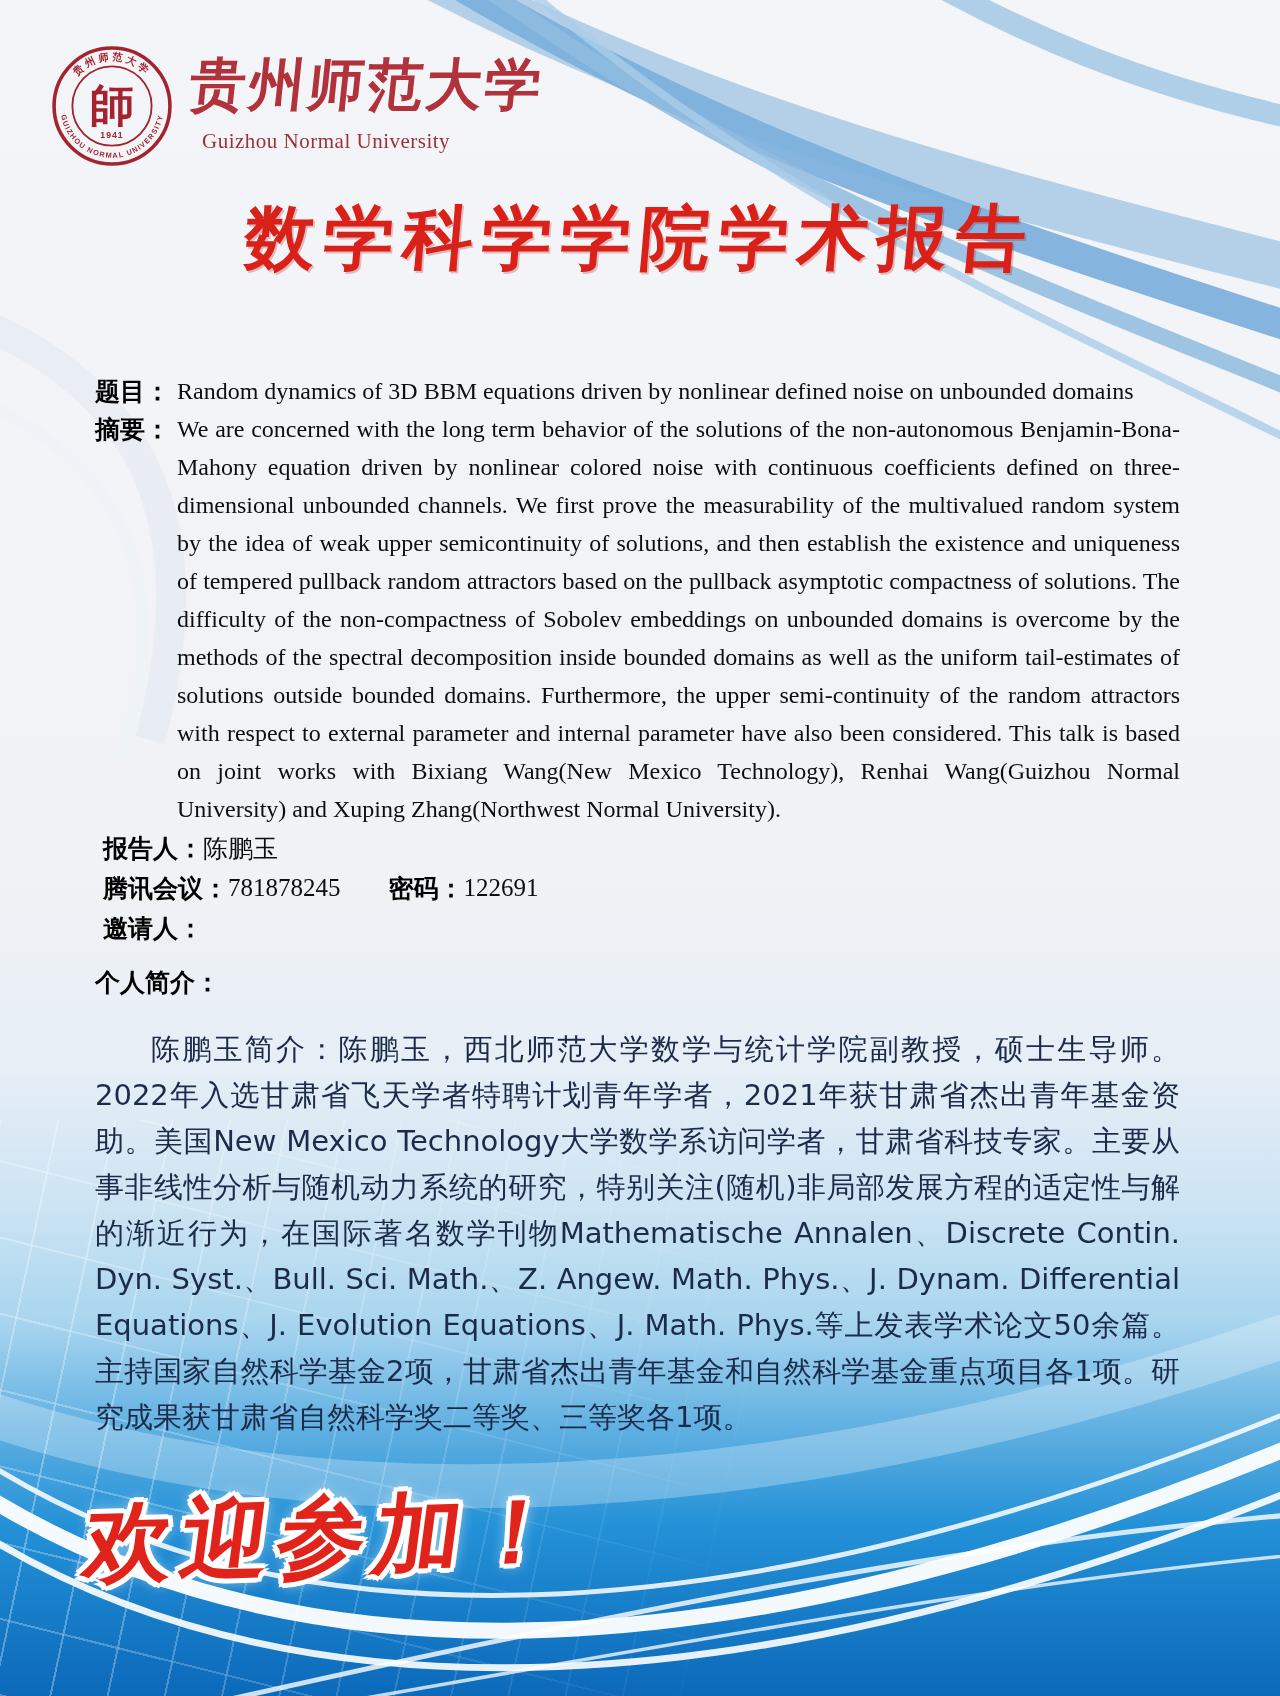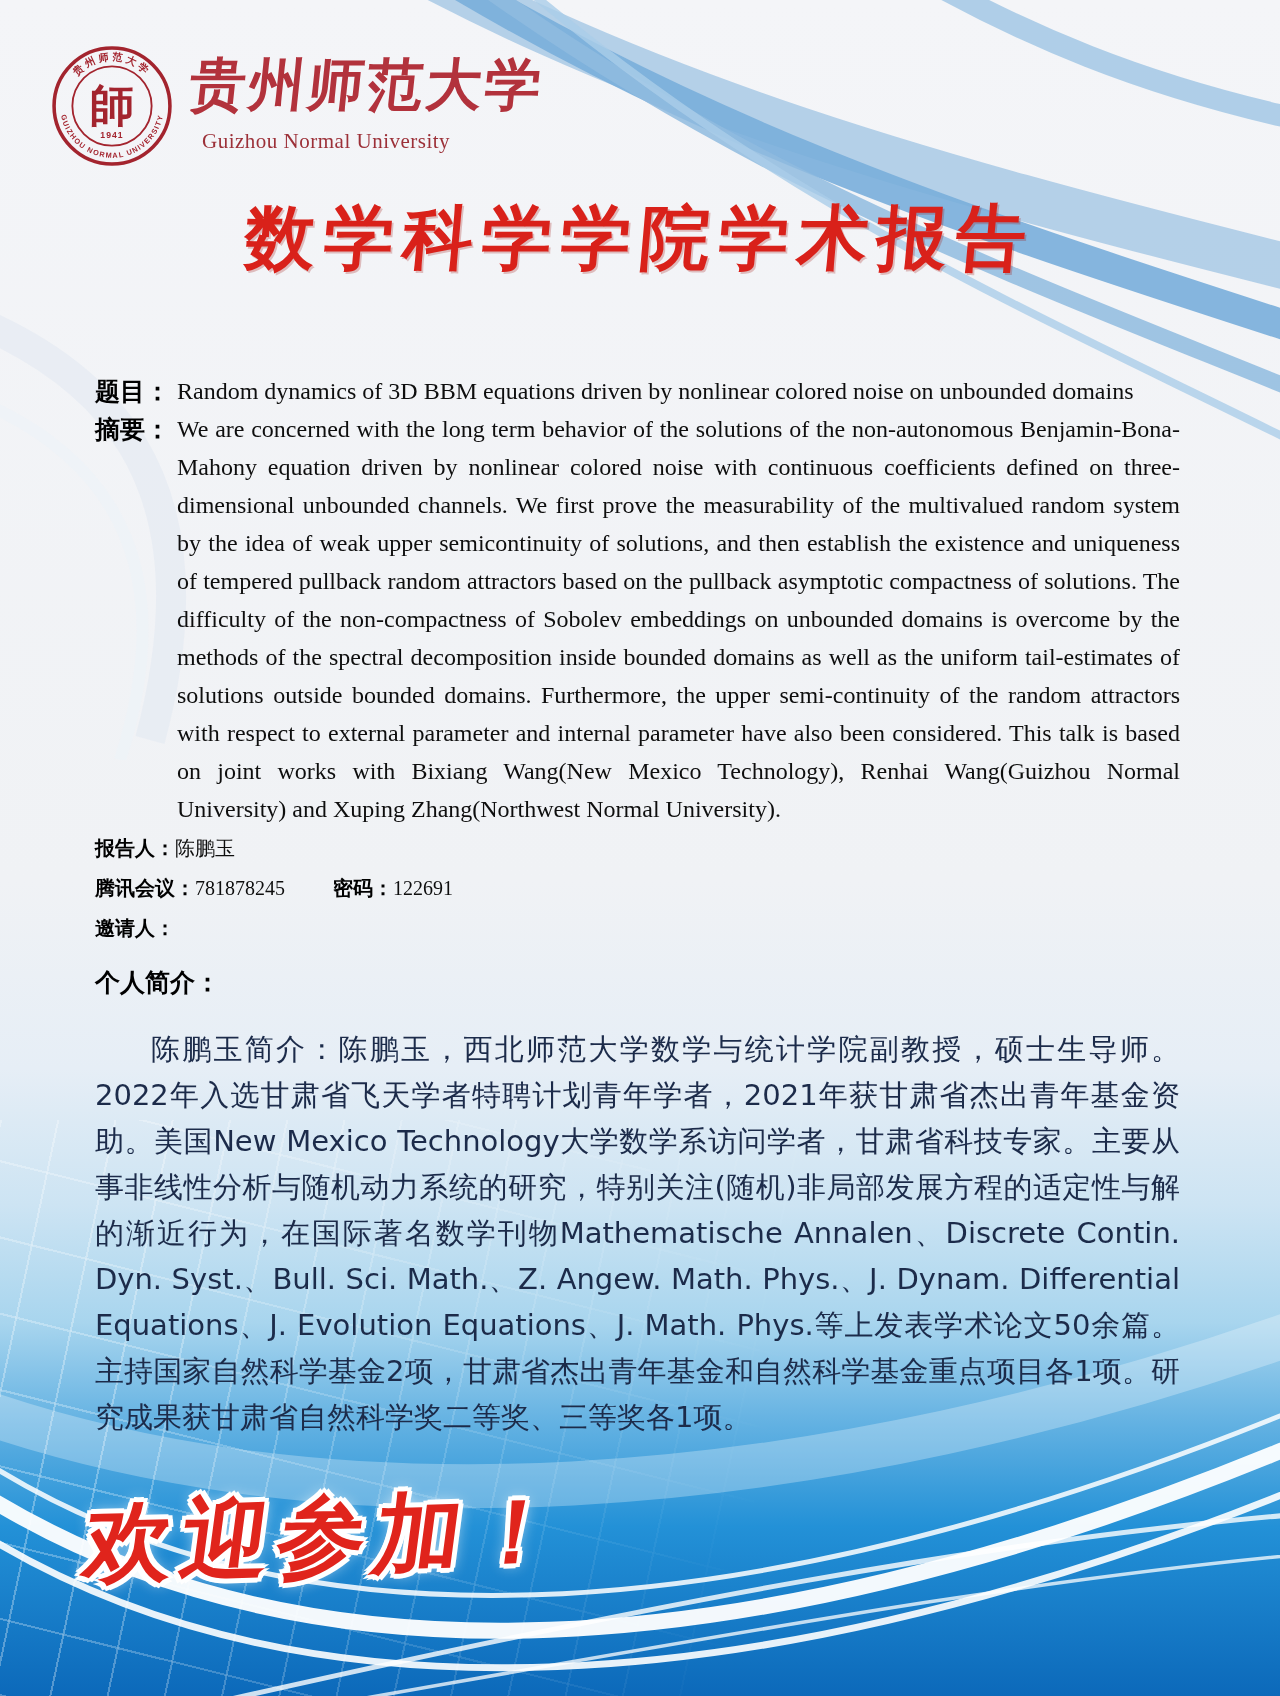--- a/index.html
+++ b/index.html
@@ -30,21 +30,21 @@
   .page-title {
     position:absolute; top:192px; left:0; width:100%; text-align:center; z-index:3;
     font-size:70px; font-weight:900; color:#d9211a; letter-spacing:9px;
     transform:skewX(-5deg); text-shadow:2px 2px 0 rgba(160,20,15,.25);
   }
   .content { position:absolute; top:372px; left:95px; width:1085px; z-index:3; color:#0e0e0e; }
   .hang { display:flex; align-items:flex-start; }
   .hang .lab { flex:0 0 82px; font-weight:700; font-size:25px; line-height:38px; color:#000; white-space:nowrap; }
   .hang .val { flex:1; font-family:"Liberation Serif", serif; font-size:24px; line-height:38px; }
   .abstract .val { text-align:justify; }
-  .info { display:flex; align-items:flex-end; font-size:20px; line-height:40px; }
+  .info { display:flex; align-items:flex-end; font-size:25px; line-height:40px;margin-left:8px; }
   .info .lab { font-weight:700; color:#000; white-space:nowrap; }
   .val-serif { font-family:"Liberation Serif", serif; }
   .pwd-lab { margin-left:48px; font-weight:700; color:#000; }
   .profile-label { margin-top:14px; font-weight:700; font-size:25px; line-height:40px; color:#000; }
   .bio {
     margin-top:24px; font-size:29px; line-height:46px; color:#1c2b4a;
     text-indent:56px; font-family:"DejaVu Sans", sans-serif; text-align:justify;
   }
   .welcome {
     position:absolute; top:1478px; left:86px; z-index:4;
@@ -105,21 +105,21 @@
       <div class="univ-en">Guizhou Normal University</div>
     </div>
   </div>
 
   <h1 class="page-title">数学科学学院学术报告</h1>
 
   <div class="content">
 
     <div class="hang">
       <span class="lab">题目：</span>
-      <span class="val">Random dynamics of 3D BBM equations driven by nonlinear colored noise on unbounded domains</span>
+      <span class="val">Random dynamics of 3D BBM equations driven by nonlinear defined noise on unbounded domains</span>
     </div>
 
     <div class="hang abstract">
       <span class="lab">摘要：</span>
       <span class="val">We are concerned with the long term behavior of the solutions of the non-autonomous Benjamin-Bona-Mahony equation driven by nonlinear colored noise with continuous coefficients defined on three-dimensional unbounded channels. We first prove the measurability of the multivalued random system by the idea of weak upper semicontinuity of solutions, and then establish the existence and uniqueness of tempered pullback random attractors based on the pullback asymptotic compactness of solutions. The difficulty of the non-compactness of Sobolev embeddings on unbounded domains is overcome by the methods of the spectral decomposition inside bounded domains as well as the uniform tail-estimates of solutions outside bounded domains. Furthermore, the upper semi-continuity of the random attractors with respect to external parameter and internal parameter have also been considered. This talk is based on joint works with Bixiang Wang(New Mexico Technology), Renhai Wang(Guizhou Normal University) and Xuping Zhang(Northwest Normal University).</span>
     </div>
 
     <div class="info">
       <span class="lab">报告人：</span>
       <span>陈鹏玉</span>

